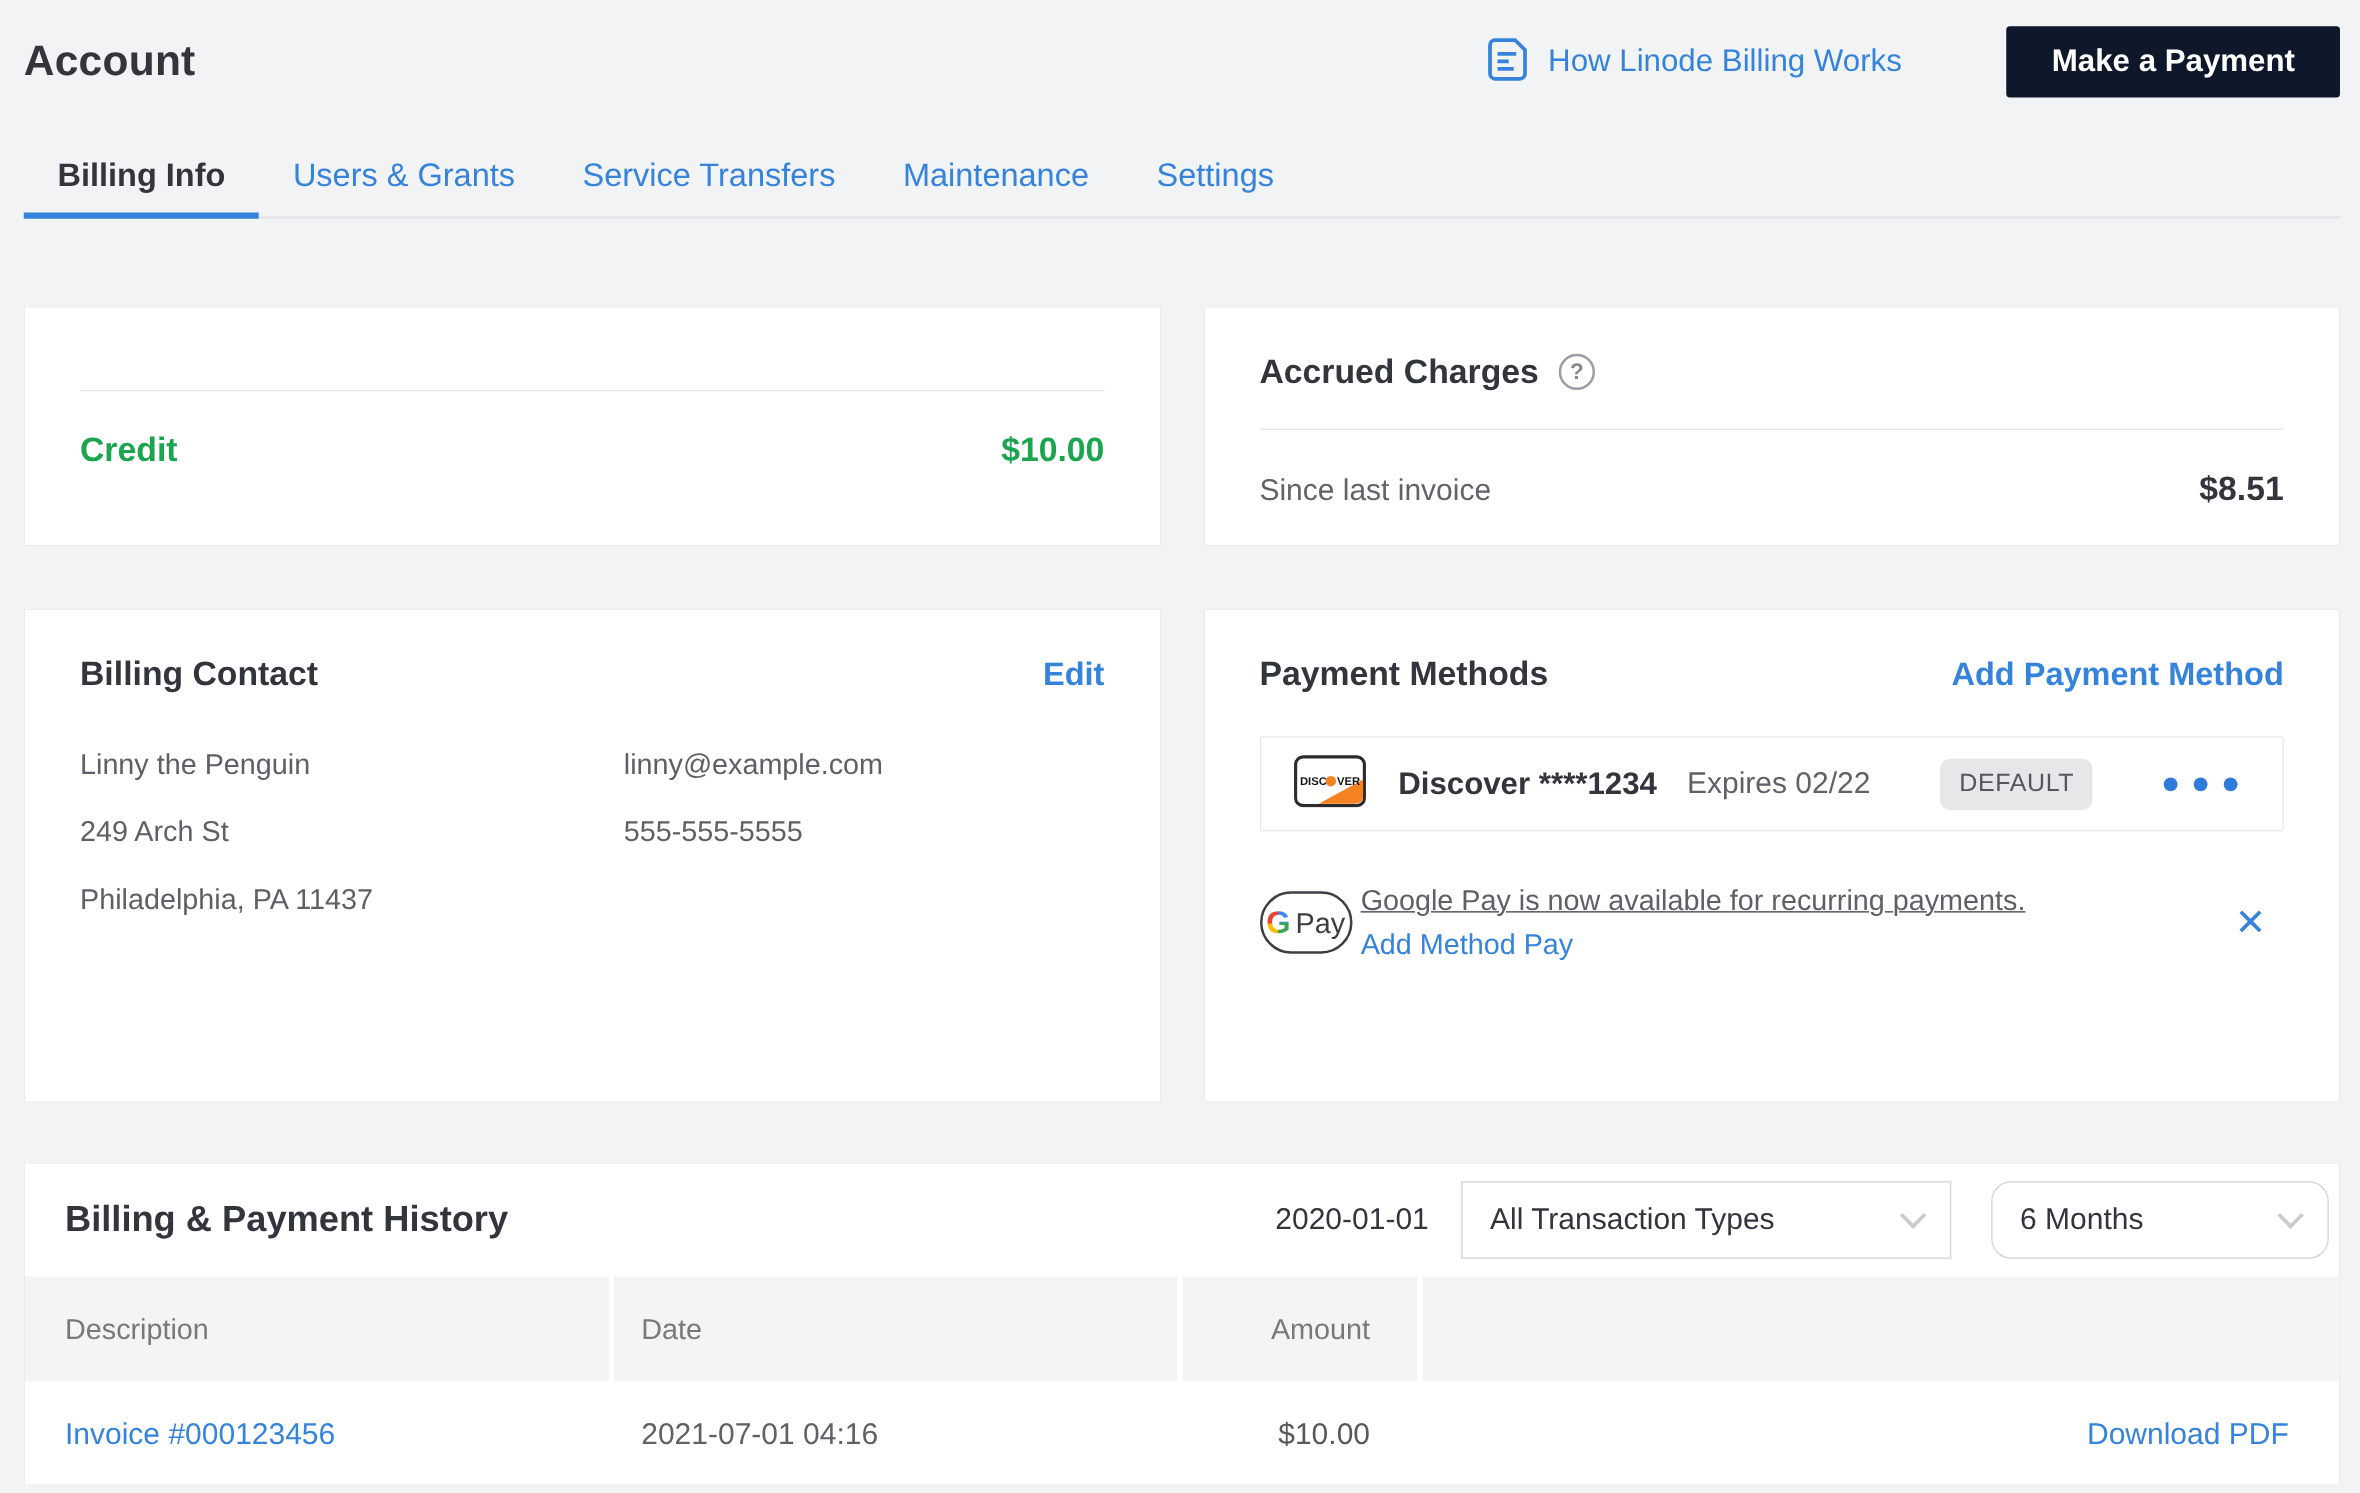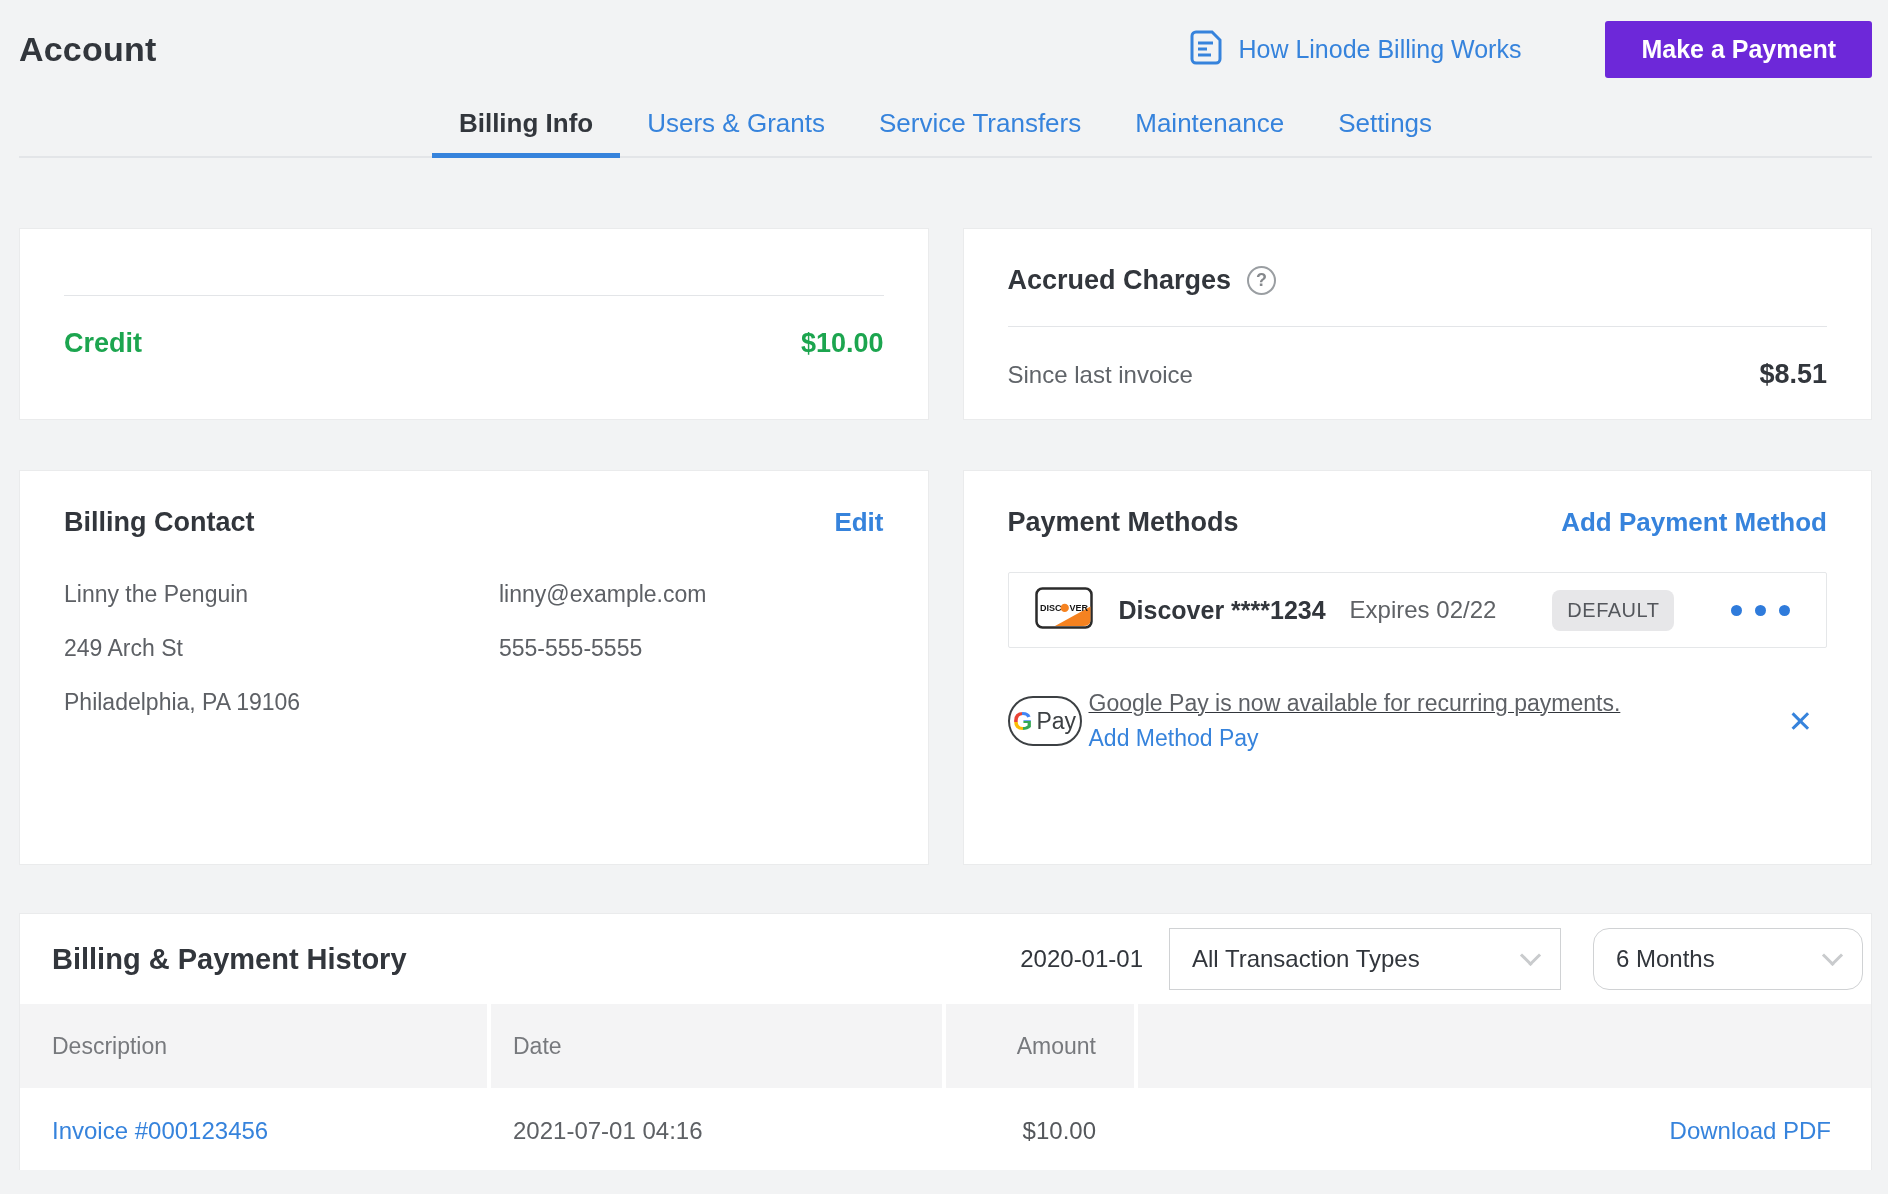--- a/index.html
+++ b/index.html
@@ -11,27 +11,27 @@
   }
   .page { padding:20px 16px 0 19px; }
 
   
   .header-row { display:flex; align-items:center; height:58px; }
   .page-title { font-size:34px; font-weight:bold; color:#32363c; letter-spacing:0.2px; }
   .header-actions { margin-left:auto; display:flex; align-items:center;gap:42px; }
   .help-link { display:flex; align-items:center; gap:14px; cursor:pointer; text-decoration:none; }
   .help-link .label { font-size:25px; color:#3683dc; }
   .btn-primary {
-    margin-left:42px; background:#6d28d9; color:#fff; border:none; border-radius:3px;
+    margin-left:42px; background:#0f172a; color:#fff; border:none; border-radius:3px;
     font-family:inherit; font-size:25px; font-weight:bold; padding:0 36px; height:57px;
     cursor:pointer;
   }
 
   
-  .tabs { margin-top:30px; display:flex; border-bottom:2px solid #e3e5e8;justify-content:center; }
+  .tabs { margin-top:47px; display:flex; border-bottom:2px solid #e3e5e8; }
   .tab { position:relative; padding:0 27px 17px 27px; font-size:26px; color:#3683dc; cursor:pointer; }
   .tab.active { color:#32363c; font-weight:bold; }
   .tab.active::after {
     content:""; position:absolute; left:0; right:0; bottom:-2px; height:5px; background:#3683dc;
   }
 
   
   .grid { margin-top:70px; display:grid; grid-template-columns:1fr 1fr; column-gap:34px; row-gap:50px; }
   .card { background:#fff; border:1px solid #eaebec; padding:36px 44px; }
   .card-sm { height:192px; }
@@ -173,21 +173,21 @@
 
     <div class="card card-lg">
       <div class="card-head">
         <h2>Billing Contact</h2>
         <a class="link link-bold">Edit</a>
       </div>
       <div class="contact-grid">
         <div class="contact-col">
           <div>Linny the Penguin</div>
           <div>249 Arch St</div>
-          <div>Philadelphia, PA 19106</div>
+          <div>Philadelphia, PA 11437</div>
         </div>
         <div class="contact-col">
           <div>linny@example.com</div>
           <div>555-555-5555</div>
         </div>
       </div>
     </div>
 
     <div class="card card-lg">
       <div class="card-head">

